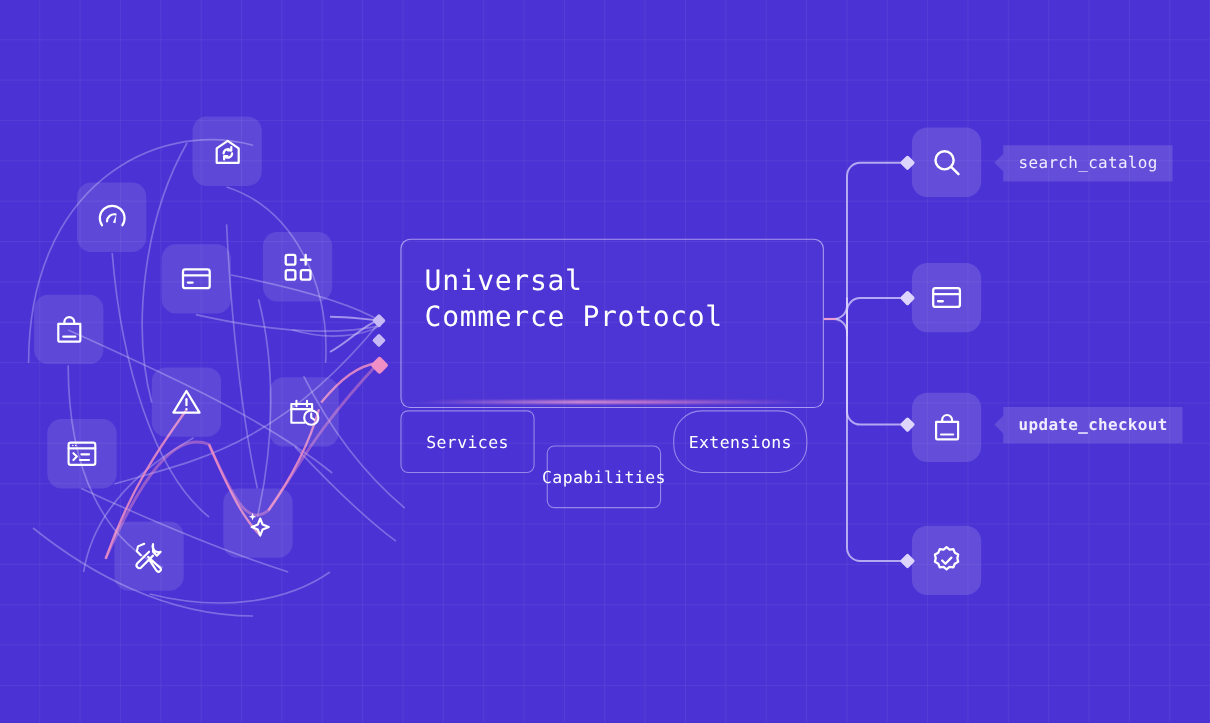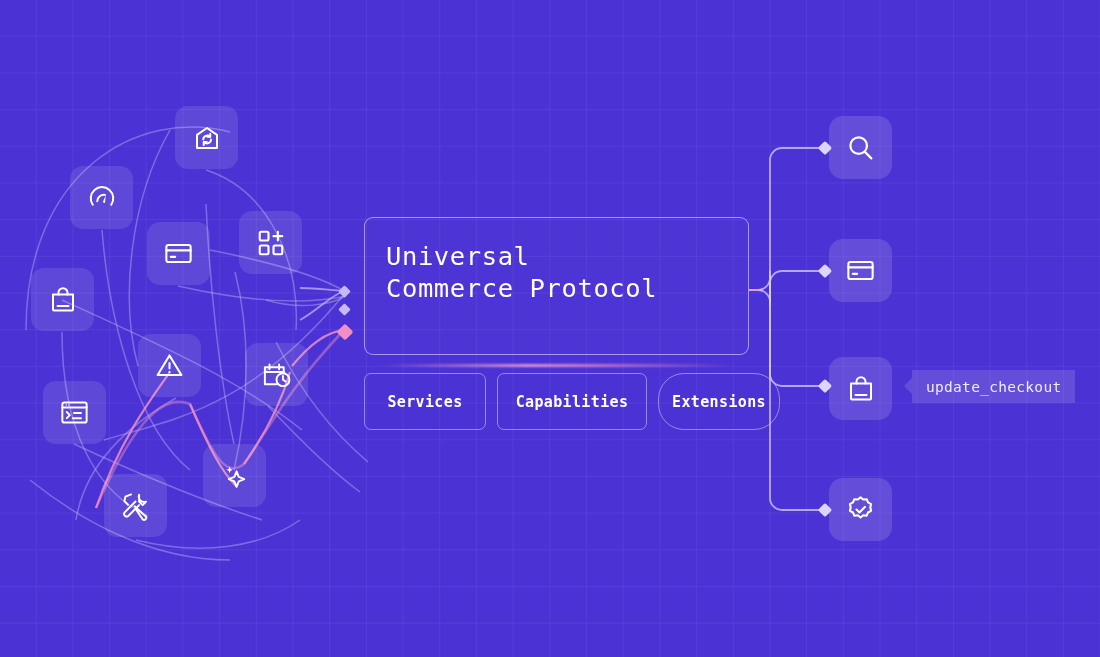--- a/index.html
+++ b/index.html
@@ -37,21 +37,21 @@
   .tile.rightnode {
     background: rgba(255,255,255,0.135);
     border-radius: 14px;
   }
   .tile svg { display: block; }
 
   
   #center-panel {
     position: absolute;
     left: 364px; top: 217px;
-    width: 385px; height: 138px;
+    width: 385px; height: 154px;
     border: 1px solid rgba(226,214,255,0.62);
     border-radius: 9px;
     z-index: 4;
     background: rgba(255,255,255,0.012);
   }
   #panel-title {
     position: absolute;
     left: 21px; top: 22px;
     color: #ffffff;
     font-size: 25.5px;
@@ -83,21 +83,20 @@
   .subtab {
     flex: 0 0 auto;
     height: 57px;
     border: 1px solid rgba(222,210,255,0.52);
     border-radius: 7px;
     display: flex; align-items: center; justify-content: center;
     color: #ffffff;
     font-size: 15px;
     letter-spacing: 0.35px;
     padding: 0 0;
-    font-weight: bold;
   }
 
   
   .endpoint-label {
     position: absolute;
     height: 33px;
     background: rgba(255,255,255,0.135);
     display: flex; align-items: center;
     padding: 0 14px;
     color: #f0ecff;
@@ -275,21 +274,21 @@
   </svg>
 
   <div id="center-panel">
     <div id="panel-title">Universal
 Commerce Protocol</div>
   </div>
   <div id="panel-glow"></div>
 
   <div id="subtabs">
     <div class="subtab" style="width:122px;">Services</div>
-    <div class="subtab" style="width:150px;">Capabilities</div>
+    <div class="subtab" style="width:104px;margin-top:32px;">Capabilities</div>
     <div class="subtab" style="width:122px;border-radius:26px;">Extensions</div>
   </div>
 
   <svg class="layer behind" viewBox="0 0 1100 657" xmlns="http://www.w3.org/2000/svg" style="z-index:3;">
     <g fill="none" stroke="#ded5ff" stroke-opacity="0.72" stroke-width="1.8">
       <path d="M 749 290 H 758 a12 12 0 0 0 12 -12 V 160 a12 12 0 0 1 12 -12 H 824"></path>
       <path d="M 749 290 H 758 a12 12 0 0 1 12 12 V 270.5"></path>
       <path d="M 770 282 V 259 a12 12 0 0 1 12 -12 H 824" transform="translate(0 24)"></path>
       <path d="M 770 300 V 374 a12 12 0 0 0 12 12 H 824"></path>
       <path d="M 770 300 V 498 a12 12 0 0 0 12 12 H 824"></path>
@@ -305,41 +304,42 @@
   </svg>
 
   <div class="tile rightnode" style="left:829px;top:116px;width:63px;height:63px;">
     <span>
       <svg width="31" height="31" viewBox="0 0 24 24" fill="none" stroke="#fff" stroke-width="1.7" stroke-linecap="round" stroke-linejoin="round">
         <circle cx="10.6" cy="10.6" r="6.4"></circle>
         <path d="M15.4 15.4 L20.4 20.4"></path>
       </svg>
     </span>
   </div>
+  <div class="endpoint-label" style="left:912px;top:132px;">search_catalog</div>
 
   <div class="tile rightnode" style="left:829px;top:239px;width:63px;height:63px;">
     <span>
       <svg width="31" height="31" viewBox="0 0 24 24" fill="none" stroke="#fff" stroke-width="1.6" stroke-linecap="round" stroke-linejoin="round">
         <rect x="2.6" y="5.4" width="18.8" height="13.2" rx="1.6"></rect>
         <path d="M2.6 9.6 H21.4"></path>
         <path d="M6 14.6 H9.4"></path>
       </svg>
     </span>
   </div>
 
   <div class="tile rightnode" style="left:829px;top:357px;width:63px;height:63px;">
     <span>
       <svg width="30" height="30" viewBox="0 0 24 24" fill="none" stroke="#fff" stroke-width="1.6" stroke-linecap="round" stroke-linejoin="round">
         <path d="M4 7.6 H20 V19.6 a0.8 0.8 0 0 1 -0.8 0.8 H4.8 a0.8 0.8 0 0 1 -0.8 -0.8 Z"></path>
         <path d="M8.4 7.6 V6.2 a3.6 3.6 0 0 1 7.2 0 V7.6"></path>
         <path d="M7.6 16.8 H16.4"></path>
       </svg>
     </span>
   </div>
-  <div class="endpoint-label" style="left:912px;top:370px;">update_checkout</div>
+  <div class="endpoint-label" style="left:912px;top:370px;font-weight:bold;">update_checkout</div>
 
   <div class="tile rightnode" style="left:829px;top:478px;width:63px;height:63px;">
     <span>
       <svg width="31" height="31" viewBox="0 0 24 24" fill="none" stroke="#fff" stroke-width="1.6" stroke-linecap="round" stroke-linejoin="round">
         <path d="M12 2.6 l2.1 1.7 2.7 -0.3 1 2.5 2.4 1.3 -0.6 2.6 0.6 2.6 -2.4 1.3 -1 2.5 -2.7 -0.3 -2.1 1.7 -2.1 -1.7 -2.7 0.3 -1 -2.5 -2.4 -1.3 0.6 -2.6 -0.6 -2.6 2.4 -1.3 1 -2.5 2.7 0.3 z"></path>
         <path d="M8.9 12 L11.2 14.3 L15.4 10"></path>
       </svg>
     </span>
   </div>
 

